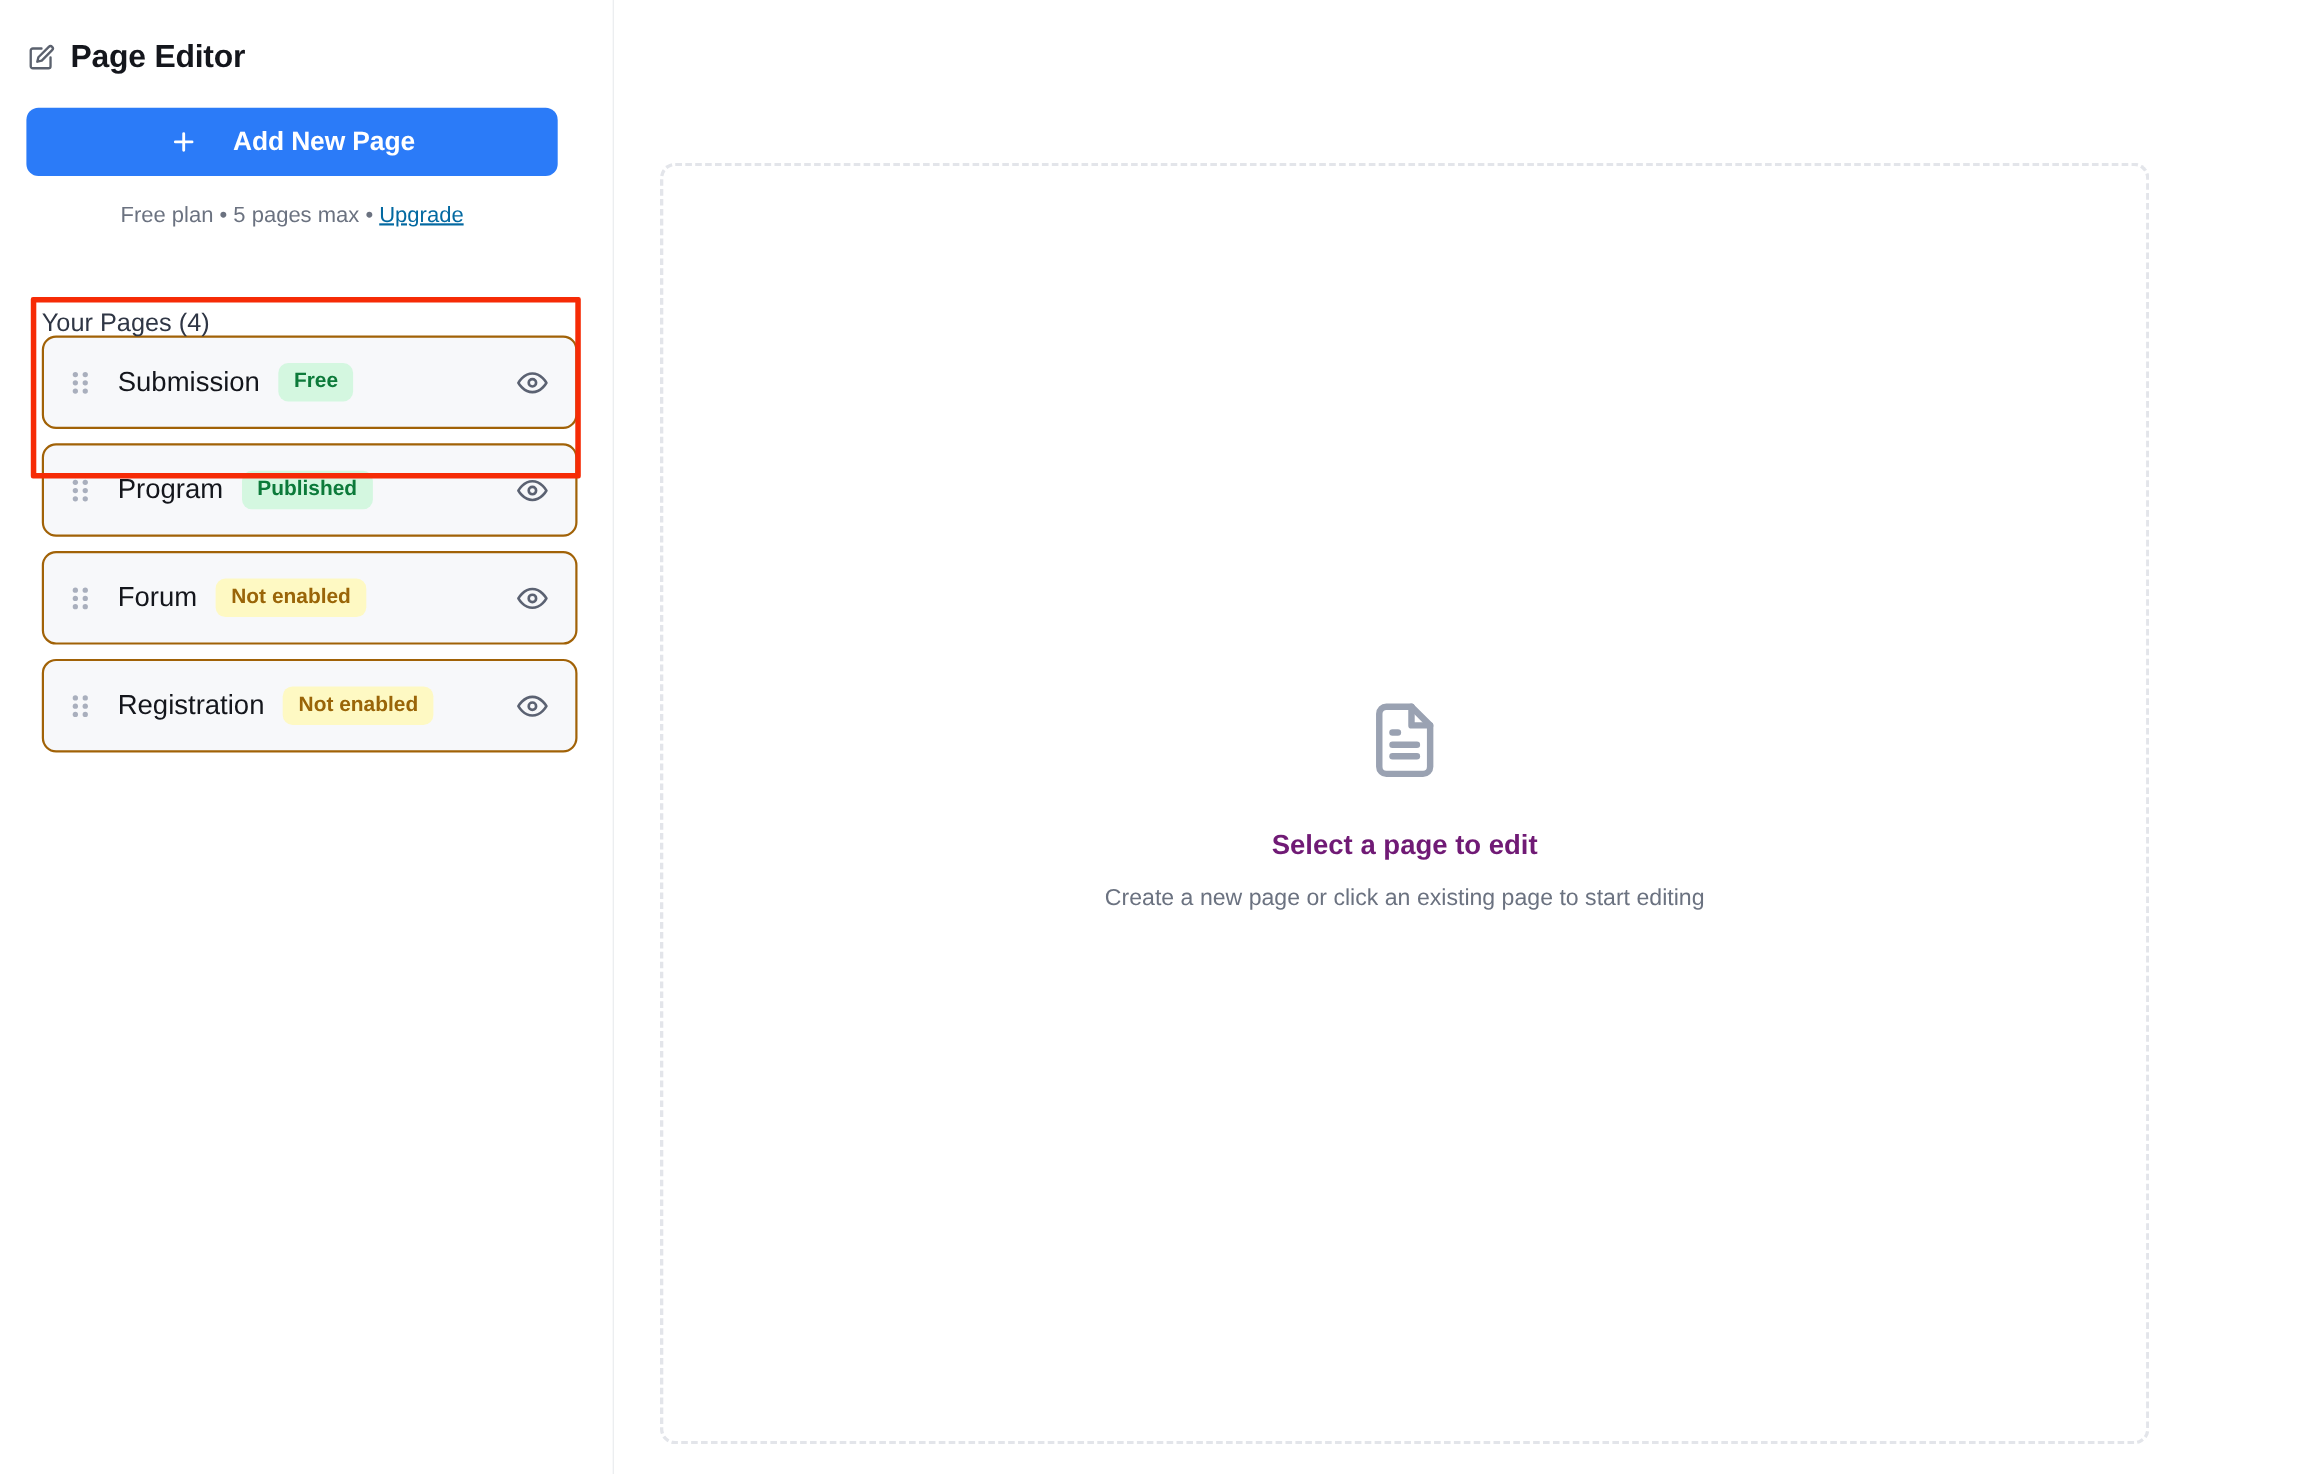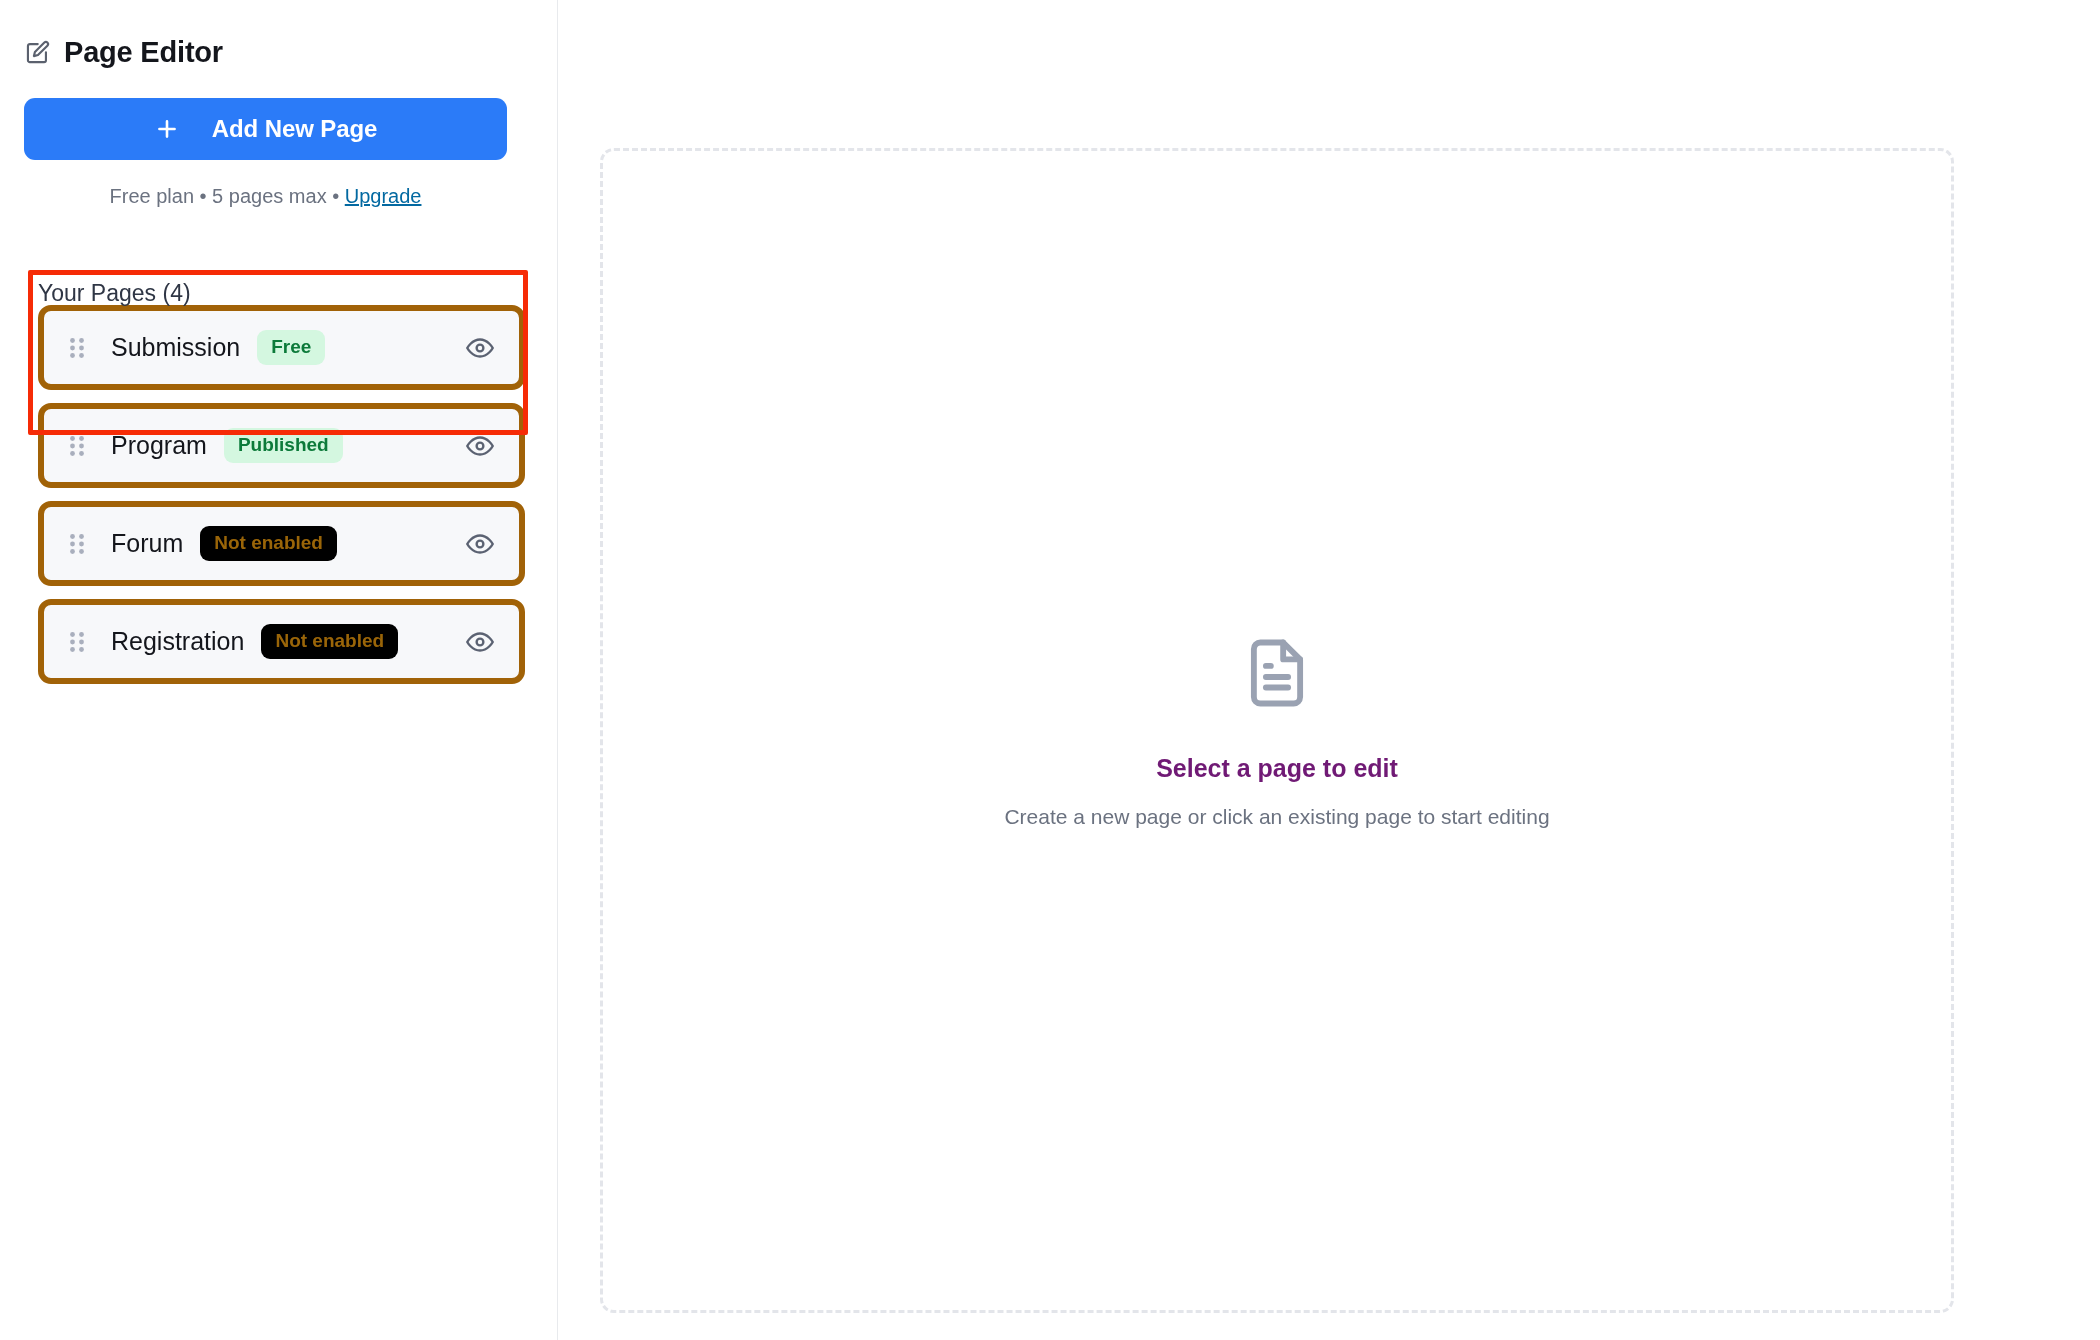--- a/index.html
+++ b/index.html
@@ -127,21 +127,21 @@
     line-height: 1;
   }
 
   .page-row {
     display: flex;
     align-items: center;
     height: 85px;
     margin-bottom: 13px;
     padding: 0 24px 0 25px;
     background: #f7f8fa;
-    border: 6px solid #a16207;
+    border: 2px solid #a16207;
     border-radius: 13px;
     cursor: pointer;
   }
 
   .page-row.selected {
     background: #f7f8fa;
   }
 
   .drag-handle {
     width: 16px;
@@ -169,21 +169,21 @@
     line-height: 1;
     white-space: nowrap;
   }
 
   .badge.green {
     background: #d4f7e0;
     color: #0c7a3a;
   }
 
   .badge.yellow {
-    background: #000000;
+    background: #fef9c3;
     color: #9a6508;
   }
 
   .row-spacer { flex: 1 1 auto; }
 
   .eye-icon {
     width: 30px;
     height: 30px;
     flex: 0 0 30px;
     display: block;

